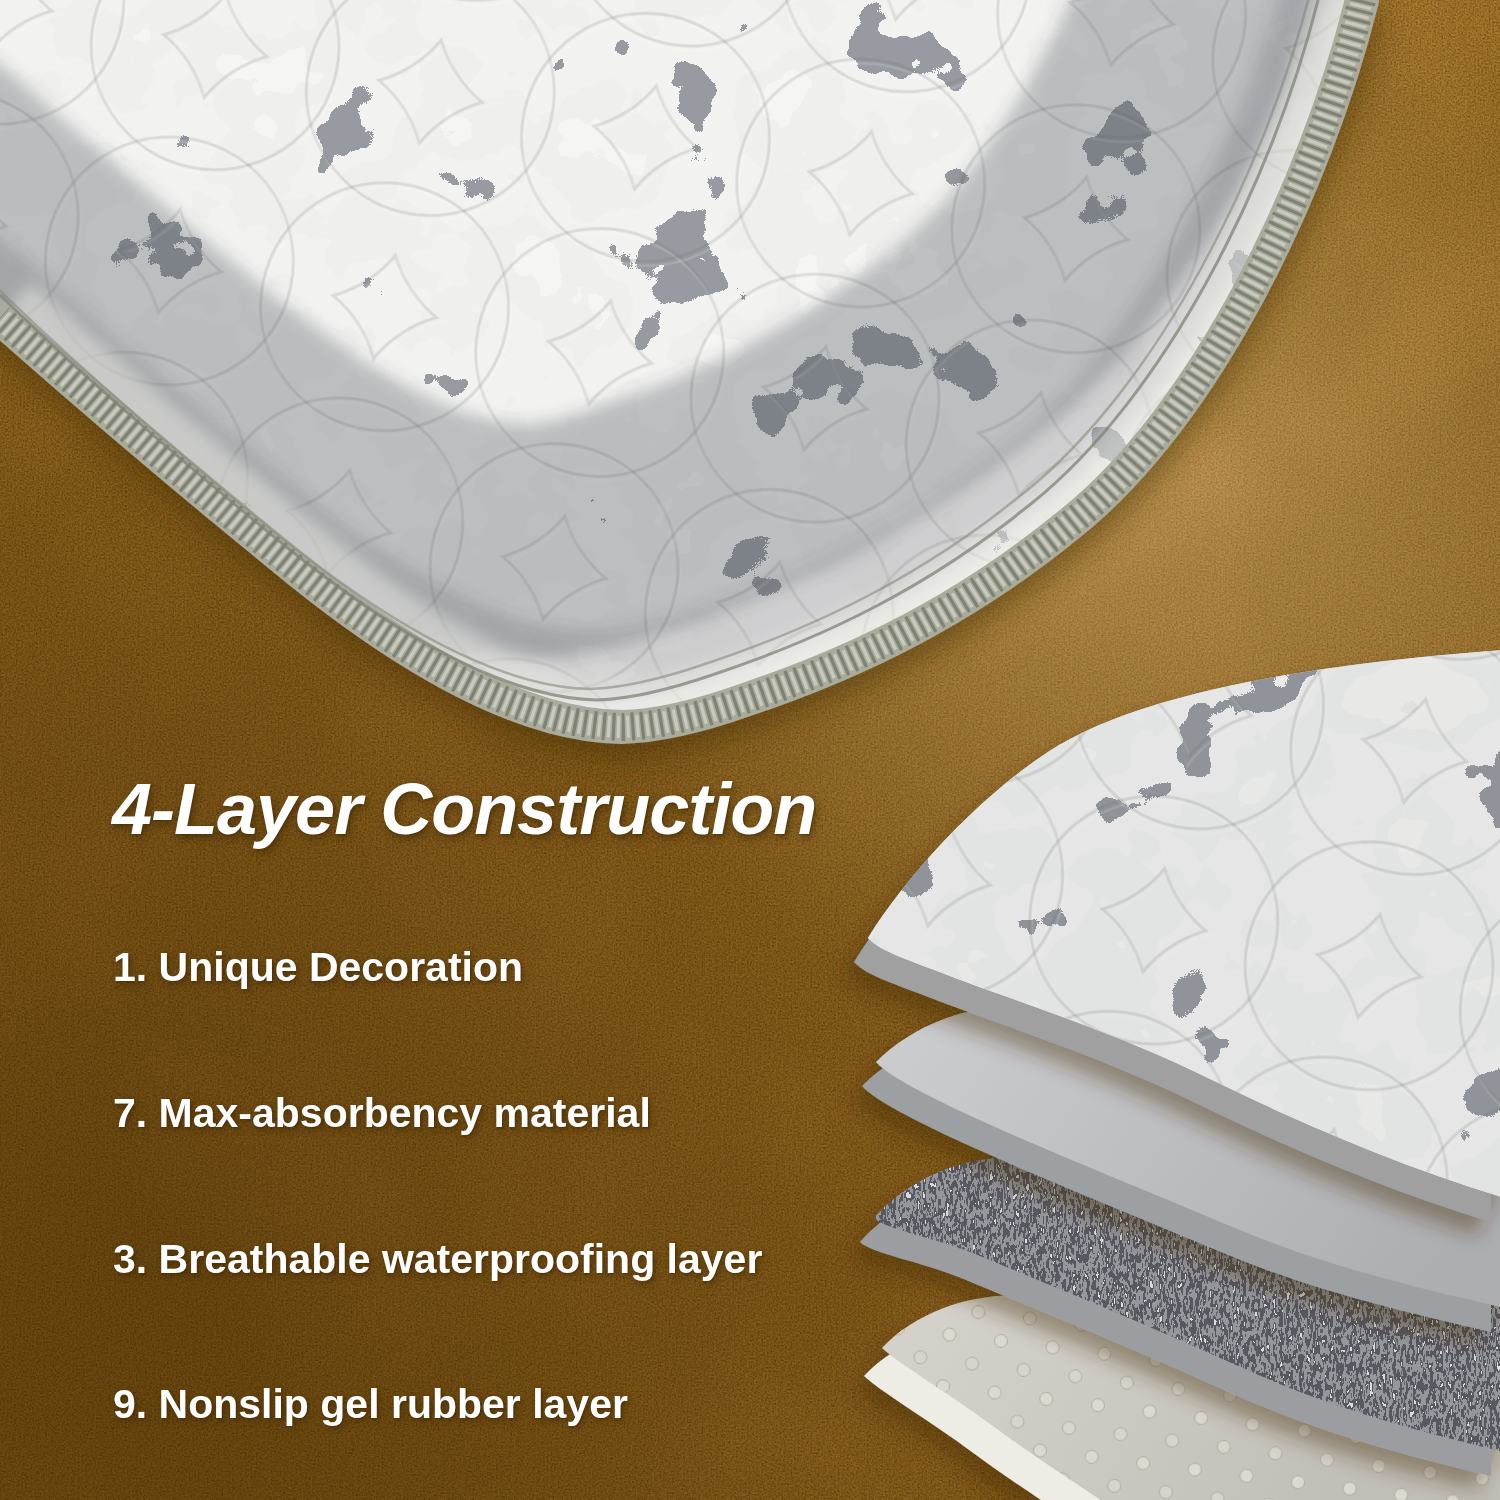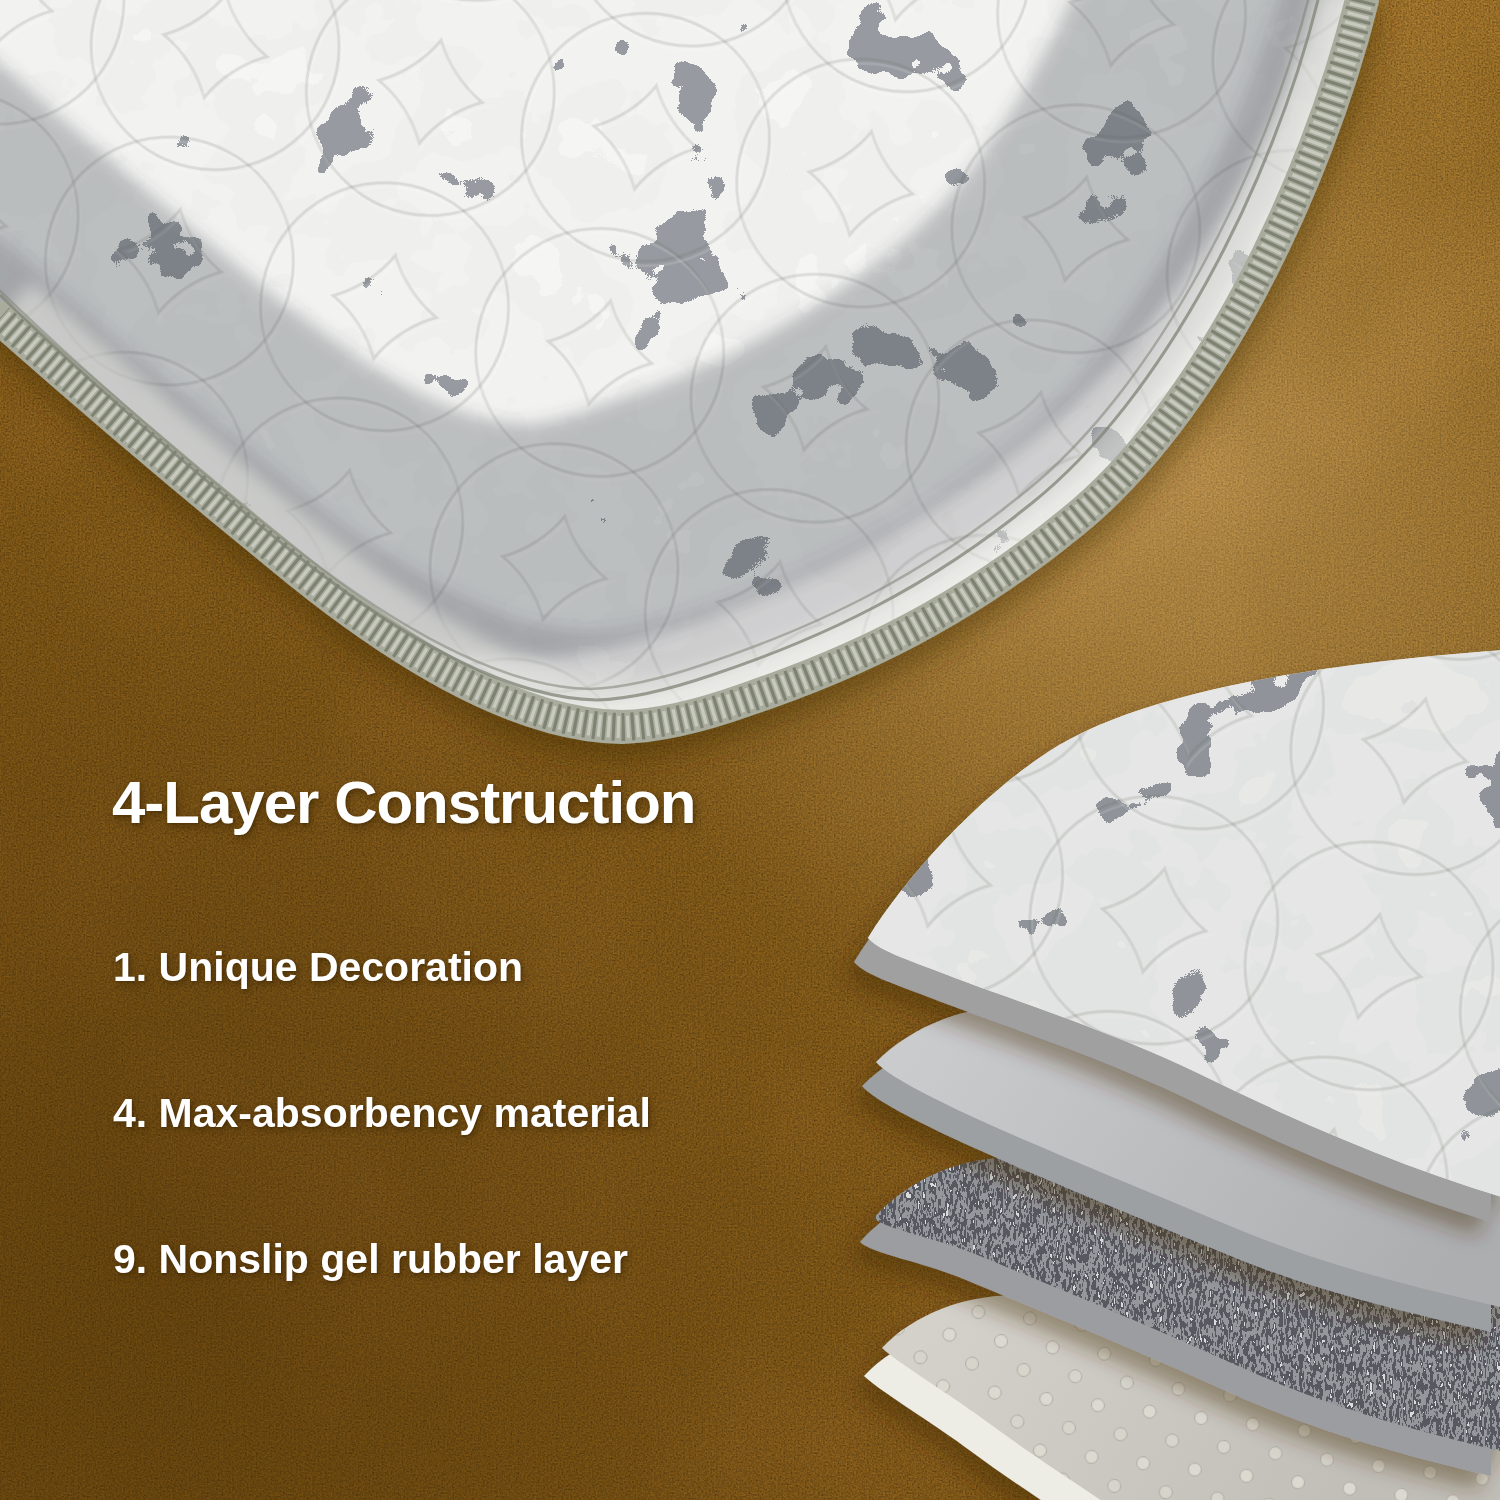--- a/index.html
+++ b/index.html
@@ -9,22 +9,23 @@
     height: 1500px;
     overflow: hidden;
     font-family: "Liberation Sans", sans-serif;
     background: #a9752b;
   }
   .scene { position: absolute; inset: 0; display: block; }
   .headline {
     position: absolute;
     left: 112px;
     top: 768px;
-    font-size: 60px;
+    font-size: 72px;
     font-weight: bold;
+    font-style: italic;
     letter-spacing: -1px;
     color: var(--text_white, #ffffff);
     text-shadow: 2px 4px 9px rgba(62,38,4,0.60), 1px 1px 2px rgba(62,38,4,0.45);
     white-space: nowrap;
   }
   .features { position: absolute; left: 0; top: 8px; width: 100%; height: 100%; pointer-events: none; }
   .feature-item {
     position: absolute;
     left: 113px;
     font-size: 41px;
@@ -216,17 +217,18 @@
           <rect x="850" y="640" width="660" height="580" fill="rgba(40,44,50,0.06)"></rect>
         </g>
       </g>
     </g>
   </svg>
 
   <div class="headline">4-Layer Construction</div>
 
   <div class="features">
     <div class="feature-item">1. Unique Decoration</div>
-    <div class="feature-item">4. Max-absorbency material</div>
+    <div class="feature-item">7. Max-absorbency material</div>
+    <div class="feature-item">3. Breathable waterproofing layer</div>
     <div class="feature-item">9. Nonslip gel rubber layer</div>
   </div>
 
 </div>
 
 </body></html>

